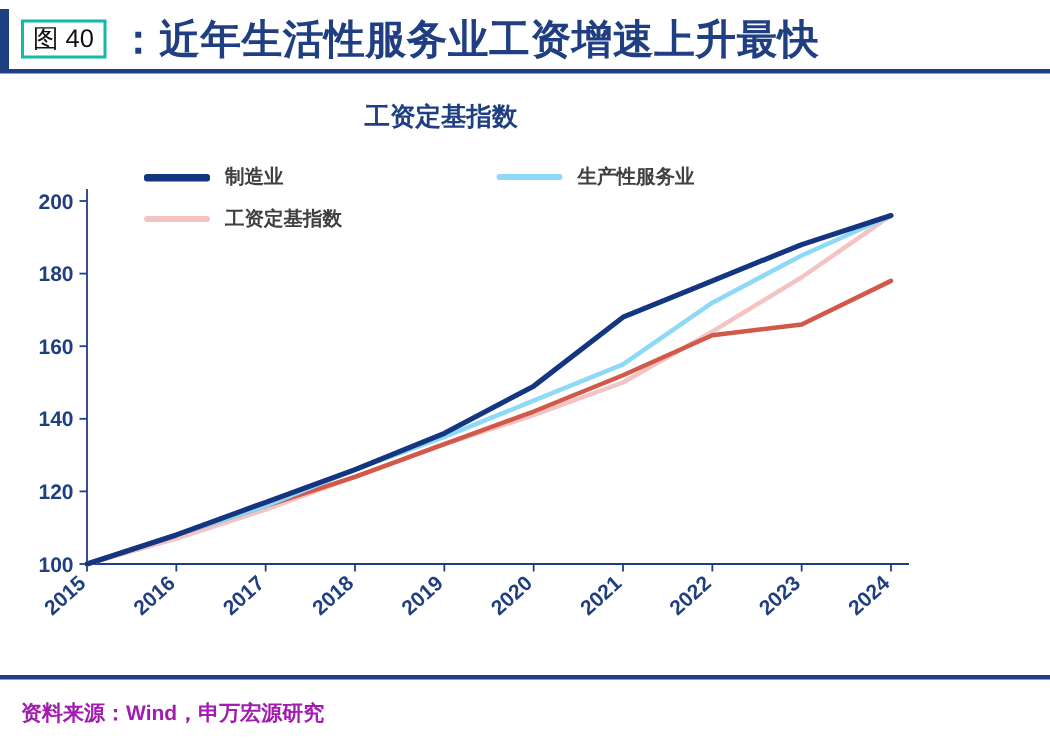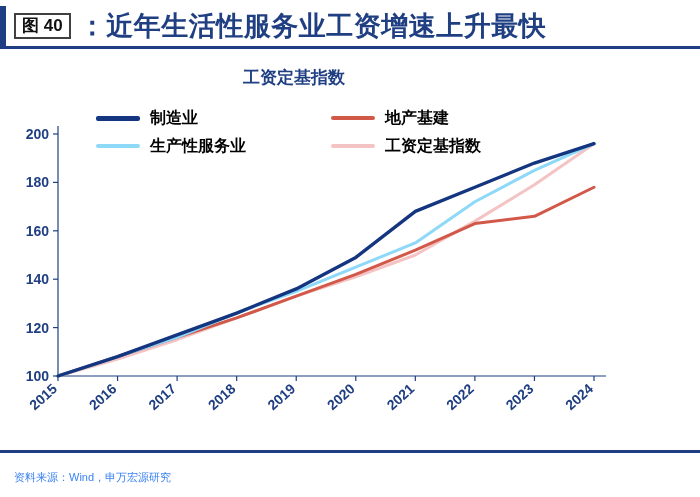--- a/index.html
+++ b/index.html
@@ -15,23 +15,23 @@
   
   .header{
     position:absolute;left:0;top:6px;width:700px;height:40px;
     display:flex;align-items:center;
   }
   .header-accent{
     position:absolute;left:0;top:0;width:6px;height:40px;background:#1f3f82;
   }
   .header-badge{
     margin-left:14px;
-    border:2px solid #404040;
+    border:2px solid #14b8a6;
     padding:1px 6px 2px 6px;
-    font-size:17px;font-weight:bold;color:#111;
+    font-size:17px;font-weight:normal;color:#111;
     line-height:19px;
     font-family:"Liberation Sans","DejaVu Sans",sans-serif;
   }
   .header-title{
     margin-left:8px;
     font-size:27px;font-weight:bold;color:#1f3f82;
     letter-spacing:0.5px;
     white-space:nowrap;
   }
   .header-rule{
@@ -48,64 +48,60 @@
     position:absolute;left:96px;top:104px;width:470px;
     display:flex;flex-wrap:wrap;
   }
   .legend-item{
     width:235px;height:28px;display:flex;align-items:center;
   }
   .legend-swatch{
     width:44px;height:4px;border-radius:2px;margin-right:10px;flex:none;
   }
   .legend-label{
-    font-size:16px;font-weight:bold;color:#000000;
+    font-size:13px;font-weight:bold;color:#404040;
     white-space:nowrap;
   }
 
   .plot{
     position:absolute;left:0;top:60px;width:700px;height:370px;
   }
   svg{display:block;}
   .tick-label{
     font-size:14px;fill:#1f3f82;font-weight:bold;
     font-family:"Liberation Sans","DejaVu Sans",sans-serif;
   }
 
   
   .footer-rule{
     position:absolute;left:0;bottom:44px;width:700px;height:3px;background:#1f3f82;
   }
   .footer-text{
     position:absolute;left:14px;bottom:12px;
-    font-size:11px;font-weight:normal;color:#3b82f6;
+    font-size:14px;font-weight:bold;color:#a21caf;
   }
 </style>
 </head>
 <body>
 
 <div class="page">
 
   <div class="header">
     <div class="header-accent"></div>
     <div class="header-badge">图 40</div>
     <div class="header-title"><span>：</span><span>近年生活性服务业工资增速上升最快</span></div>
   </div>
   <div class="header-rule"></div>
 
   <div class="chart-title">工资定基指数</div>
 
   <div class="legend">
     <div class="legend-item">
       <span class="legend-swatch" style="background:#14357f;height:5px;"></span>
       <span class="legend-label">制造业</span>
-    </div>
-    <div class="legend-item">
-      <span class="legend-swatch" style="background:#d2594a;"></span>
-      <span class="legend-label">地产基建</span>
     </div>
     <div class="legend-item">
       <span class="legend-swatch" style="background:#8ed8f8;"></span>
       <span class="legend-label">生产性服务业</span>
     </div>
     <div class="legend-item">
       <span class="legend-swatch" style="background:#f4c3c3;"></span>
       <span class="legend-label">工资定基指数</span>
     </div>
   </div>

